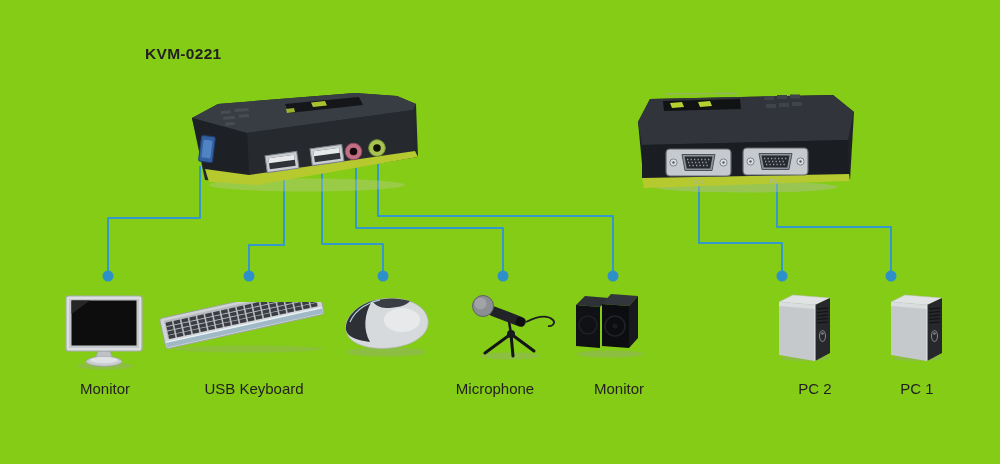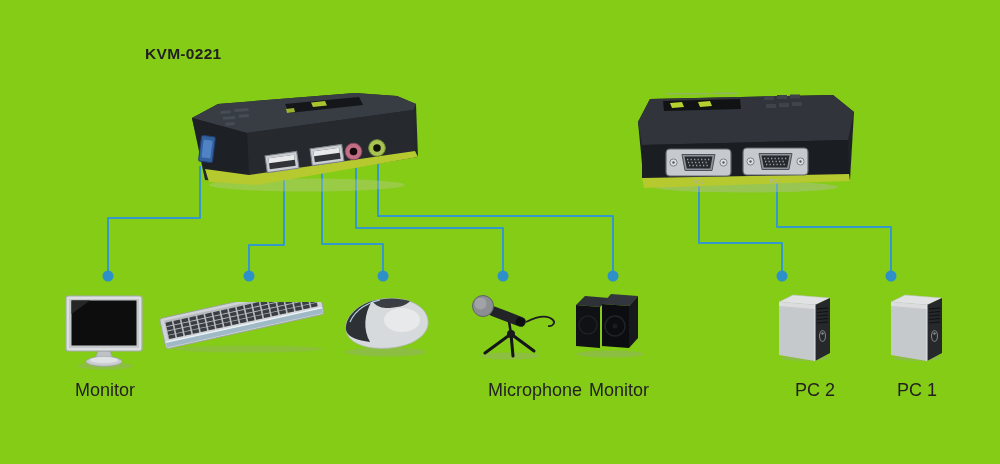--- a/index.html
+++ b/index.html
@@ -1,21 +1,21 @@
 <!DOCTYPE html>
 <html><head>
 <meta charset="utf-8">
 <style>
   html,body{margin:0;padding:0;background:#fff;}
   .canvas{position:relative;width:1000px;height:464px;background:#84cc16;overflow:hidden;
           font-family:"Liberation Sans",sans-serif;padding-left:40px;}
   .abs{position:absolute;}
   .title{position:absolute;left:145px;top:45px;font-size:15.5px;font-weight:700;
          color:#231f20;letter-spacing:.3px;}
-  .dev-label{position:absolute;top:380px;transform:translateX(-50%);font-size:18px;
+  .dev-label{position:absolute;top:380px;transform:translateX(-50%);font-size:15px;
              color:#231f20;white-space:nowrap;}
   svg{display:block;}
 </style>
 </head>
 <body>
 
 <div class="canvas">
 
   <div class="title">KVM-0221</div>
 
@@ -228,18 +228,19 @@
       <line x1="41" y1="25" x2="52" y2="24"></line>
         <line x1="41" y1="28.5" x2="52" y2="27.5"></line>
       <line x1="41" y1="32" x2="52" y2="31"></line>
     </g>
     <ellipse cx="46.5" cy="45" rx="3" ry="5.5" fill="none" stroke="#85898d" stroke-width="1"></ellipse>
     <circle cx="46.5" cy="42.5" r="1.2" fill="#85898d"></circle>
     <line x1="39" y1="14" x2="39" y2="70" stroke="#e8eaec" stroke-width="1"></line>
   </svg>
 
   <div class="dev-label" style="left:105px">Monitor</div>
-  <div class="dev-label" style="left:535px">Microphone</div>
+  <div class="dev-label" style="left:254px">USB Keyboard</div>
+  <div class="dev-label" style="left:495px">Microphone</div>
   <div class="dev-label" style="left:619px">Monitor</div>
   <div class="dev-label" style="left:815px">PC 2</div>
   <div class="dev-label" style="left:917px">PC 1</div>
 
 </div>
 
 </body></html>

